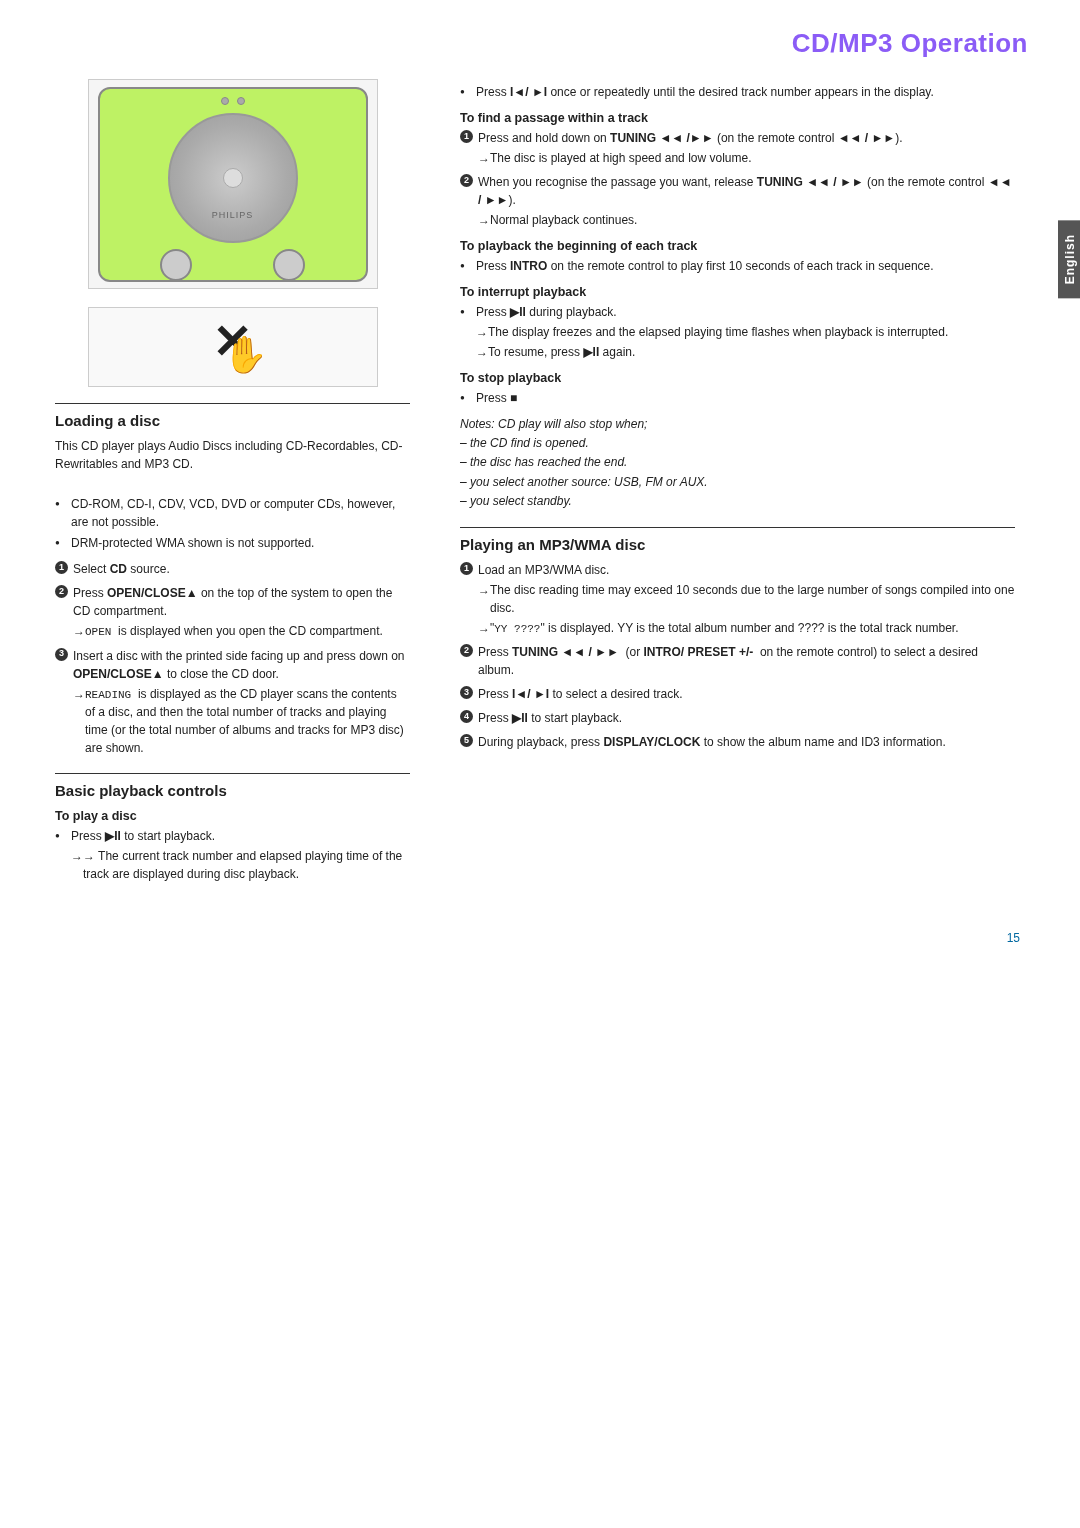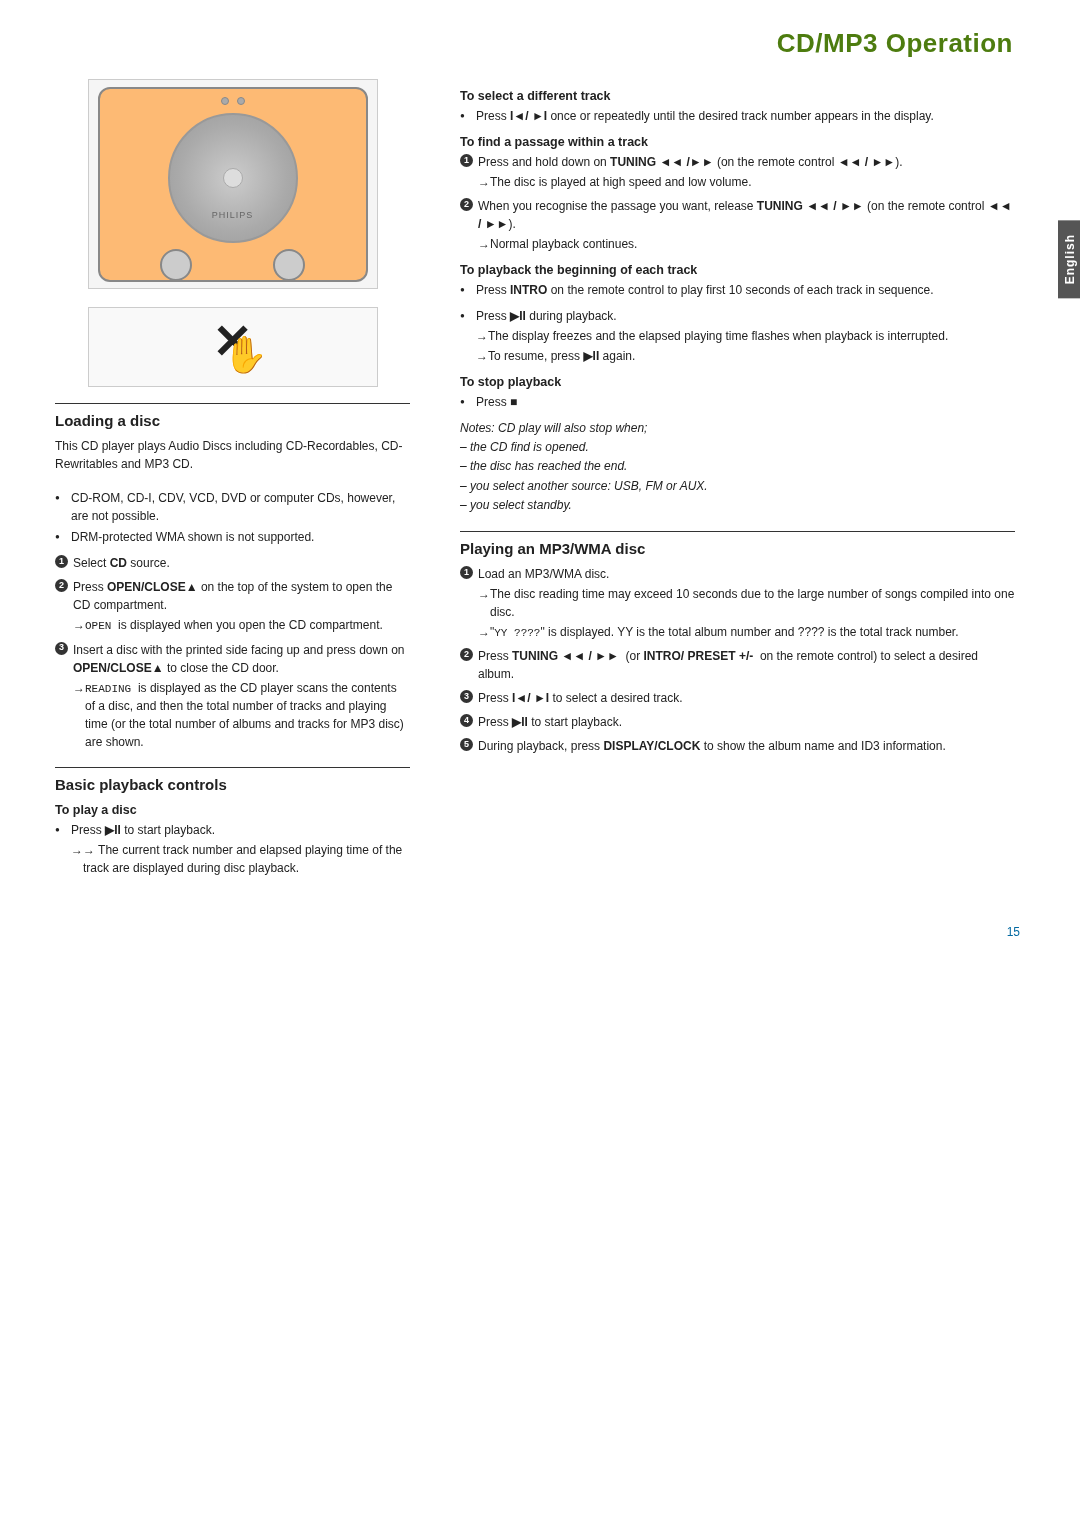--- a/index.html
+++ b/index.html
@@ -9,24 +9,24 @@
       background: #fff;
       font-family: Arial, Helvetica, sans-serif;
       font-size: 13px;
       color: #222;
       position: relative;
     }
 
     
     .page-title-bar {
       text-align: right;
-      padding: 28px 67px 10px 0;
+      padding: 28px 52px 10px 0;
       font-size: 26px;
       font-weight: bold;
-      color: #4d7c0f;
+      color: #8b5cf6;
       letter-spacing: 0.5px;
     }
 
     
     .lang-tab {
       position: absolute;
       top: 220px;
       right: 0;
       background: #555;
       color: #fff;
@@ -69,21 +69,21 @@
       position: relative;
       background: #f5f5f5;
     }
 
     
     .cd-body {
       width: 270px;
       height: 195px;
       border: 2px solid #888;
       border-radius: 12px;
-      background: #fdba74;
+      background: #bef264;
       position: relative;
       overflow: hidden;
     }
     .cd-top-dots {
       display: flex;
       justify-content: center;
       gap: 8px;
       padding-top: 8px;
     }
     .cd-dot {
@@ -186,21 +186,21 @@
 
     .section-title {
       font-size: 15px;
       font-weight: bold;
       margin-bottom: 8px;
     }
 
     .body-text {
       font-size: 12px;
       line-height: 1.5;
-      margin-bottom: 16px;
+      margin-bottom: 22px;
     }
 
     .bullet-list {
       list-style: none;
       padding: 0;
       margin: 4px 0 8px 0;
     }
     .bullet-list li {
       font-size: 12px;
       line-height: 1.5;
@@ -361,21 +361,20 @@
       <li>
         Press <strong>▶II</strong> to start playback.
         <div class="arrow-note">→ The current track number and elapsed playing time of the track are displayed during disc playback.</div>
       </li>
     </ul>
 
   </div>
 
   <div class="right-col">
 
-    <div class="subsection-title">To select a different track</div>
     <ul class="bullet-list">
       <li>
         Press <strong>I◄/ ►I</strong> once or repeatedly until the desired track number appears in the display.
       </li>
     </ul>
 
     <div class="subsection-title">To find a passage within a track</div>
     <ol class="num-list">
       <li>
         <span class="num-badge">1</span>
@@ -389,20 +388,21 @@
       </li>
     </ol>
 
     <div class="subsection-title">To playback the beginning of each track</div>
     <ul class="bullet-list">
       <li>
         Press <strong>INTRO</strong> on the remote control to play first 10 seconds of each track in sequence.
       </li>
     </ul>
 
+    <div class="subsection-title">To interrupt playback</div>
     <ul class="bullet-list">
       <li>
         Press <strong>▶II</strong> during playback.
         <div class="arrow-note">The display freezes and the elapsed playing time flashes when playback is interrupted.</div>
         <div class="arrow-note">To resume, press <strong>▶II</strong> again.</div>
       </li>
     </ul>
 
     <div class="subsection-title">To stop playback</div>
     <ul class="bullet-list">

